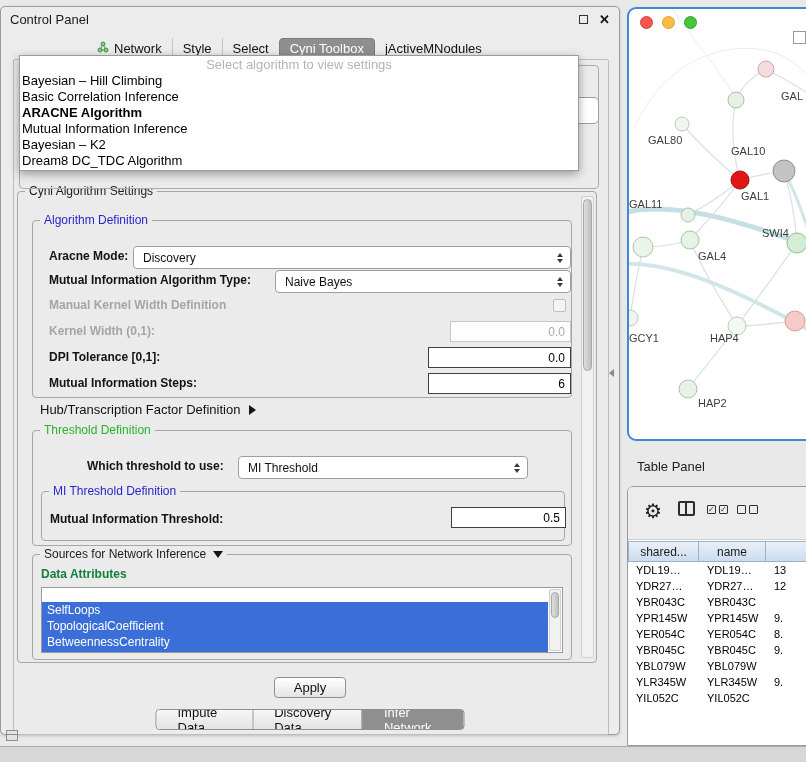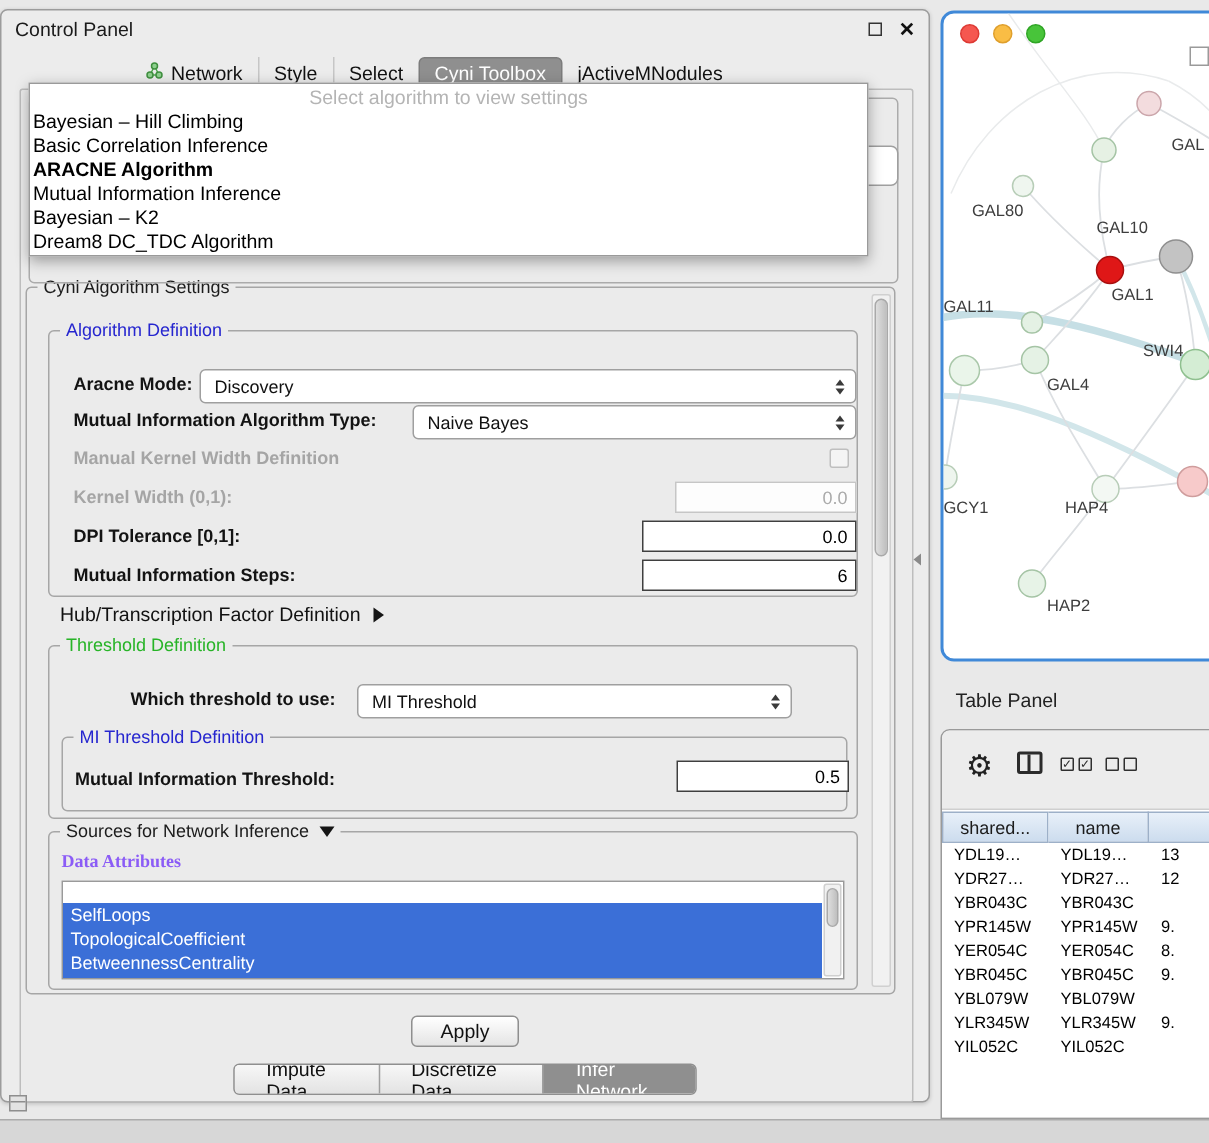--- a/index.html
+++ b/index.html
@@ -58,21 +58,21 @@
 
   .hub-row{position:absolute;left:22px;top:210px;display:flex;align-items:center;gap:9px;font-size:13px;color:#111;}
   .tri-right{width:0;height:0;border-top:5px solid transparent;border-bottom:5px solid transparent;border-left:7px solid #151515;}
   .tri-down{display:inline-block;width:0;height:0;border-left:5px solid transparent;border-right:5px solid transparent;border-top:7px solid #151515;margin-left:7px;}
 
   .vscroll{position:absolute;background:#f1f1f1;border:1px solid #d0d0d0;border-radius:2px;}
   .vthumb{position:absolute;left:1px;right:1px;background:linear-gradient(90deg,#dedede,#bfbfbf);border:1px solid #a9a9a9;border-radius:6px;}
   .settings-scroll{right:2px;top:4px;bottom:4px;width:13px;}
   .settings-scroll .vthumb{top:2px;height:172px;}
 
-  .attr-label{position:absolute;left:8px;top:12px;font-size:12px;font-weight:bold;color:#8b5cf6;font-family:Liberation Serif, serif;}
+  .attr-label{position:absolute;left:8px;top:12px;font-size:12px;font-weight:bold;color:#15803d;}
   .attr-list{position:absolute;left:8px;top:32px;width:522px;height:66px;background:#fff;border:1px solid #9a9a9a;overflow:hidden;padding-top:14px;}
   .attr-item{height:16px;line-height:16px;font-size:12px;color:#fff;background:#3b6fd7;padding-left:5px;width:calc(100% - 14px);white-space:nowrap;}
   .list-scroll{right:1px;top:1px;bottom:1px;width:12px;}
   .list-scroll .vthumb{top:2px;height:26px;}
 
   .apply-btn{position:absolute;left:50%;transform:translateX(-50%);top:670px;width:72px;height:21px;border:1px solid #8f8f8f;border-radius:4px;background:linear-gradient(#ffffff,#e4e4e4);font-size:13px;color:#111;display:flex;align-items:center;justify-content:center;font-family:"Liberation Sans",sans-serif;}
 
   .seg-tabs{position:absolute;left:50%;transform:translateX(-50%);top:702px;display:flex;height:21px;border:1px solid #8f8f8f;border-radius:4px;overflow:hidden;font-size:13px;}
   .seg{display:flex;align-items:center;padding:0 21px;background:linear-gradient(#f7f7f7,#e3e3e3);border-left:1px solid #9f9f9f;color:#111;}
   .seg:first-child{border-left:none;}
@@ -254,21 +254,21 @@
             <div class="vthumb"></div>
           </div>
         </div>
       </div>
     </div>
 
     <button class="apply-btn">Apply</button>
 
     <div class="seg-tabs" id="bottom-tabs">
         <div class="seg">Impute Data</div>
-        <div class="seg">Discretize Data</div>
+        <div class="seg">Discovery Data</div>
         <div class="seg selected">Infer Network</div>
       </div>
   </div>
 
   <div class="split-arrow"></div>
 
   <div class="net-window">
     <div class="traffic">
       <span class="dot red"></span>
       <span class="dot yellow"></span>

